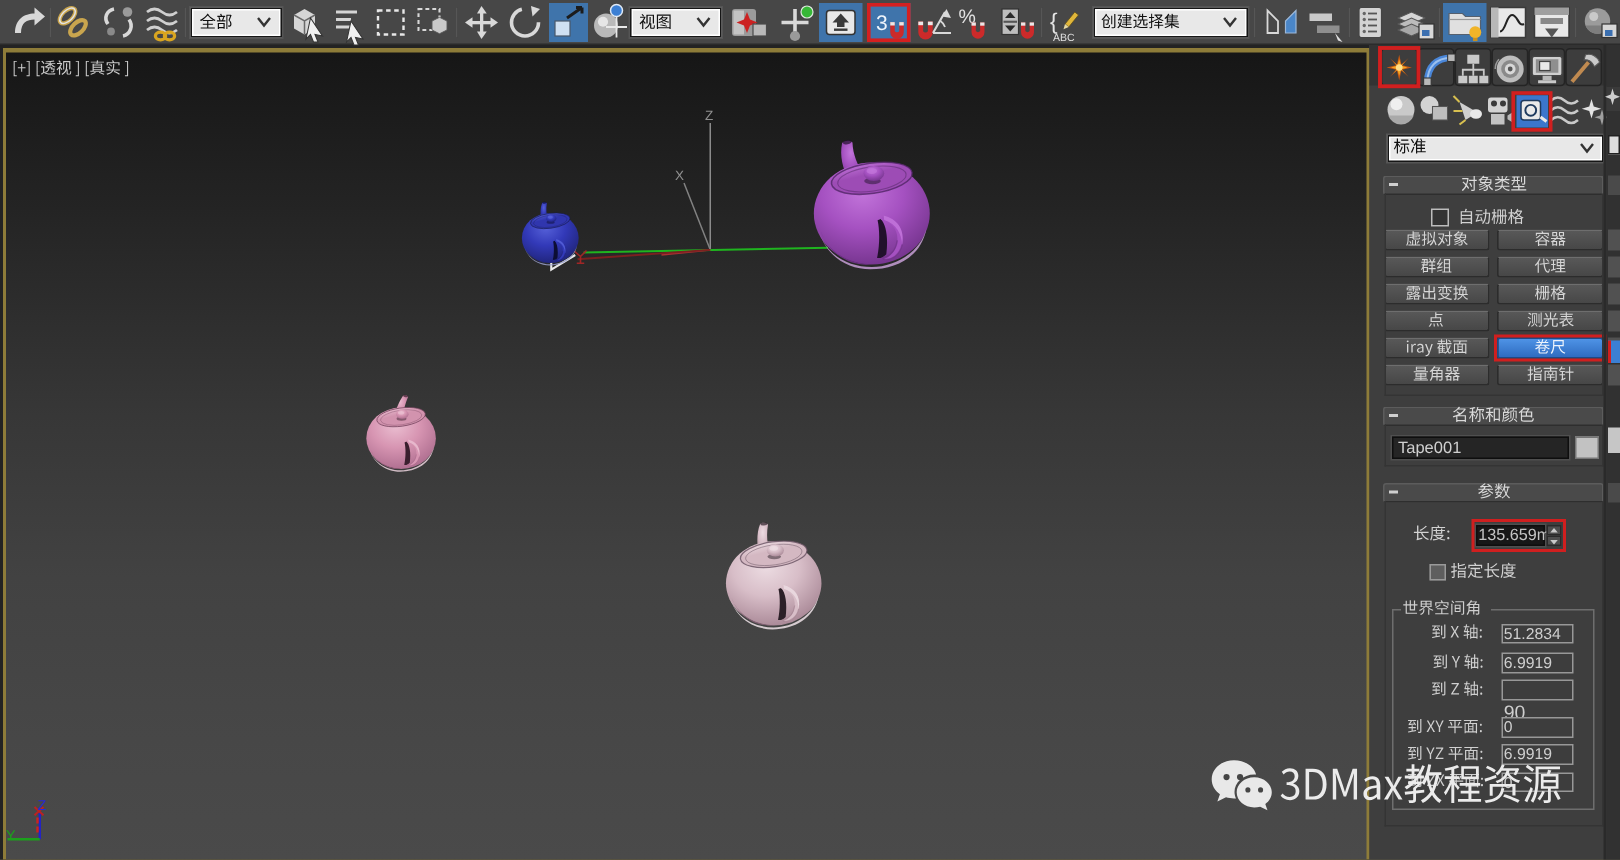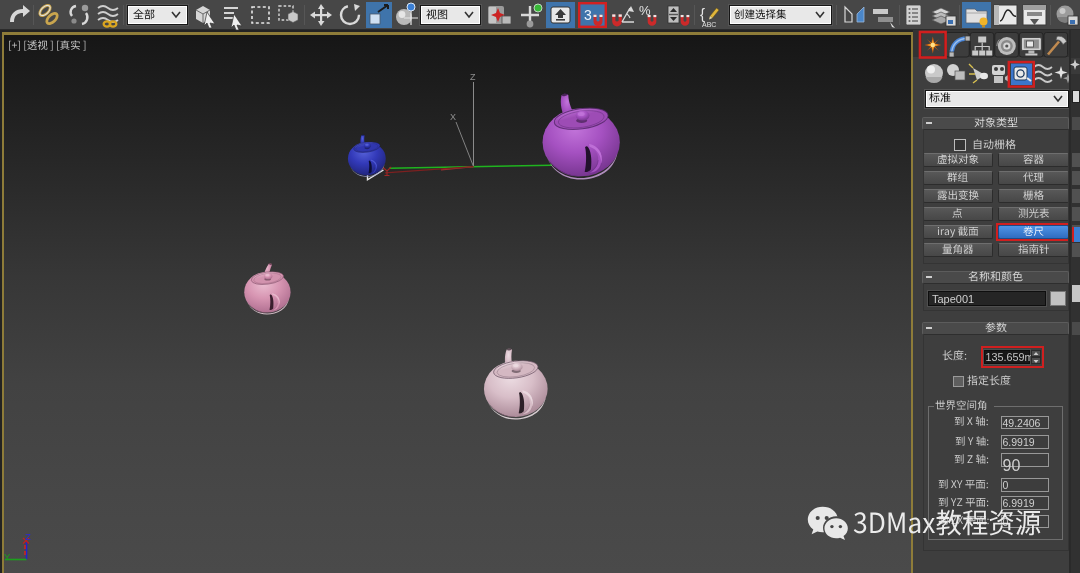--- a/index.html
+++ b/index.html
@@ -502,31 +502,31 @@
   </svg>
 <div class="abs" style="left:928px;top:405.5px;width:134.5px;height:134.5px;border:1px solid #6e6e6e"></div>
 <div class="abs" style="left:933.5px;top:400px;width:60px;height:12.5px;background:#3e3e3e"></div>
 <svg class="abs" style="left:935px;top:400px" width="54" height="13">
     <path transform="translate(0,9.03)" d="M4.8 -8.8V-6.2H2.9V-8.5H2.1V-6.2H0.5V-5.4H2.1V0.2H9.7V-0.6H2.9V-5.4H4.8V-2.1H8.4V-5.4H10.0V-6.2H8.4V-8.7H7.6V-6.2H5.6V-8.8ZM7.6 -5.4V-2.8H5.6V-5.4Z M13.8 -2.8V-2.2C13.8 -1.4 13.6 -0.4 11.7 0.3C11.9 0.4 12.2 0.7 12.3 0.9C14.3 0.1 14.6 -1.2 14.6 -2.2V-2.8ZM12.9 -6.1H15.3V-4.9H12.9ZM16.1 -6.1H18.6V-4.9H16.1ZM12.9 -7.8H15.3V-6.7H12.9ZM16.1 -7.8H18.6V-6.7H16.1ZM17.1 -2.8V0.8H17.9V-2.8C18.6 -2.4 19.3 -2.0 20.1 -1.8C20.2 -2.0 20.4 -2.3 20.6 -2.4C19.4 -2.8 18.1 -3.4 17.3 -4.3H19.4V-8.5H12.1V-4.3H14.2C13.4 -3.4 12.2 -2.7 11.0 -2.4C11.2 -2.2 11.4 -1.9 11.5 -1.7C12.9 -2.2 14.3 -3.2 15.2 -4.3H16.4C16.8 -3.7 17.3 -3.3 17.9 -2.8Z M26.9 -5.6C28.0 -5.1 29.4 -4.3 30.1 -3.7L30.6 -4.4C29.9 -4.9 28.5 -5.6 27.4 -6.2ZM25.0 -6.2C24.2 -5.5 23.1 -4.8 21.9 -4.3L22.4 -3.7C23.6 -4.2 24.7 -5.0 25.6 -5.7ZM21.8 -0.2V0.5H30.7V-0.2H26.6V-2.9H29.7V-3.6H22.9V-2.9H25.8V-0.2ZM25.5 -8.7C25.6 -8.3 25.8 -7.9 26.0 -7.5H21.8V-5.2H22.6V-6.8H29.9V-5.4H30.7V-7.5H26.9C26.8 -7.9 26.5 -8.5 26.3 -8.9Z M32.5 -6.5V0.8H33.3V-6.5ZM32.6 -8.3C33.1 -7.8 33.6 -7.2 33.9 -6.8L34.5 -7.2C34.3 -7.6 33.7 -8.2 33.2 -8.7ZM35.5 -3.1H38.0V-1.7H35.5ZM35.5 -5.2H38.0V-3.8H35.5ZM34.8 -5.8V-1.0H38.7V-5.8ZM35.2 -8.2V-7.5H40.3V-0.1C40.3 0.0 40.2 0.1 40.1 0.1C40.0 0.1 39.5 0.1 39.1 0.1C39.2 0.3 39.3 0.6 39.3 0.8C40.0 0.8 40.4 0.8 40.7 0.7C41.0 0.5 41.1 0.3 41.1 -0.1V-8.2Z M44.8 -5.7H47.1V-4.3H44.8ZM44.8 -6.4H44.8C45.1 -6.7 45.4 -7.1 45.6 -7.5H48.6C48.4 -7.1 48.0 -6.7 47.7 -6.4ZM50.4 -5.7V-4.3H47.9V-5.7ZM45.5 -8.9C45.0 -7.8 44.0 -6.5 42.6 -5.6C42.8 -5.4 43.0 -5.2 43.2 -5.0C43.5 -5.2 43.7 -5.4 44.0 -5.6V-3.8C44.0 -2.5 43.9 -0.8 42.7 0.4C42.9 0.5 43.2 0.8 43.3 0.9C44.0 0.2 44.4 -0.7 44.6 -1.6H47.1V0.6H47.9V-1.6H50.4V-0.2C50.4 -0.0 50.3 0.0 50.1 0.0C50.0 0.0 49.3 0.1 48.7 0.0C48.8 0.2 48.9 0.6 49.0 0.8C49.8 0.8 50.4 0.8 50.7 0.7C51.1 0.5 51.2 0.3 51.2 -0.2V-6.4H48.7C49.1 -6.8 49.5 -7.3 49.7 -7.8L49.2 -8.2L49.1 -8.1H46.1L46.4 -8.7ZM44.8 -3.7H47.1V-2.3H44.7C44.8 -2.8 44.8 -3.2 44.8 -3.7ZM50.4 -3.7V-2.3H47.9V-3.7Z" fill="#cfcfcf"></path>
   </svg>
 <svg class="abs" style="left:954.4px;top:416px" width="37" height="13">
     <path transform="translate(0,9.03)" d="M6.7 -7.9V-1.6H7.5V-7.9ZM8.8 -8.7V-0.4C8.8 -0.2 8.8 -0.2 8.6 -0.2C8.4 -0.1 7.8 -0.1 7.2 -0.2C7.3 0.0 7.5 0.4 7.5 0.6C8.3 0.6 8.8 0.6 9.1 0.5C9.5 0.3 9.6 0.1 9.6 -0.4V-8.7ZM0.7 -0.4 0.8 0.3C2.2 0.0 4.2 -0.3 6.1 -0.7L6.0 -1.4L3.8 -1.0V-2.6H5.9V-3.3H3.8V-4.5H3.1V-3.3H1.0V-2.6H3.1V-0.9ZM1.2 -4.6C1.5 -4.7 1.9 -4.8 5.2 -5.1C5.3 -4.8 5.4 -4.6 5.5 -4.4L6.1 -4.8C5.8 -5.4 5.1 -6.4 4.6 -7.1L4.0 -6.8C4.2 -6.4 4.5 -6.1 4.8 -5.7L2.1 -5.5C2.5 -6.0 2.9 -6.7 3.3 -7.4H6.1V-8.1H0.7V-7.4H2.4C2.1 -6.7 1.6 -6.0 1.5 -5.8C1.3 -5.6 1.2 -5.4 1.0 -5.4C1.1 -5.1 1.2 -4.8 1.2 -4.6Z M13.0 0.0H14.1L15.2 -2.1C15.4 -2.5 15.6 -2.9 15.8 -3.3H15.8C16.1 -2.9 16.3 -2.5 16.5 -2.1L17.6 0.0H18.7L16.4 -3.9L18.5 -7.7H17.5L16.5 -5.7C16.3 -5.4 16.2 -5.1 15.9 -4.6H15.9C15.7 -5.1 15.5 -5.4 15.3 -5.7L14.2 -7.7H13.2L15.3 -4.0Z M26.8 -2.9H28.2V-0.5H26.8ZM26.8 -3.6V-5.9H28.2V-3.6ZM30.3 -2.9V-0.5H28.9V-2.9ZM30.3 -3.6H28.9V-5.9H30.3ZM28.2 -8.8V-6.6H26.1V0.8H26.8V0.3H30.3V0.8H31.0V-6.6H28.9V-8.8ZM22.1 -3.5C22.2 -3.6 22.5 -3.6 22.9 -3.6H23.9V-2.1L21.7 -1.8L21.9 -1.0L23.9 -1.4V0.8H24.6V-1.5L25.7 -1.8L25.7 -2.4L24.6 -2.3V-3.6H25.6V-4.3H24.6V-6.0H23.9V-4.3H22.8C23.1 -5.1 23.4 -6.0 23.7 -6.9H25.6V-7.6H23.9C23.9 -8.0 24.0 -8.3 24.1 -8.7L23.3 -8.8C23.3 -8.4 23.2 -8.0 23.1 -7.6H21.8V-6.9H22.9C22.7 -6.0 22.5 -5.3 22.4 -5.0C22.2 -4.6 22.0 -4.2 21.9 -4.2C21.9 -4.0 22.1 -3.6 22.1 -3.5Z M33.2 -4.1C33.6 -4.1 33.9 -4.4 33.9 -4.8C33.9 -5.3 33.6 -5.6 33.2 -5.6C32.8 -5.6 32.5 -5.3 32.5 -4.8C32.5 -4.4 32.8 -4.1 33.2 -4.1ZM33.2 0.1C33.6 0.1 33.9 -0.2 33.9 -0.6C33.9 -1.0 33.6 -1.3 33.2 -1.3C32.8 -1.3 32.5 -1.0 32.5 -0.6C32.5 -0.2 32.8 0.1 33.2 0.1Z" fill="#d0d0d0"></path>
   </svg>
 <div class="wf" style="left:1000.5px;top:415.5px;width:48.5px;height:13.5px"></div>
-<div class="abs" style="left:1002.5px;top:416.6px;font-size:10.5px;color:#cfcfcf">49.2406</div>
+<div class="abs" style="left:1002.5px;top:416.6px;font-size:10.5px;color:#cfcfcf">51.2834</div>
 <svg class="abs" style="left:954.8px;top:435.5px" width="36" height="13">
     <path transform="translate(0,9.03)" d="M6.7 -7.9V-1.6H7.5V-7.9ZM8.8 -8.7V-0.4C8.8 -0.2 8.8 -0.2 8.6 -0.2C8.4 -0.1 7.8 -0.1 7.2 -0.2C7.3 0.0 7.5 0.4 7.5 0.6C8.3 0.6 8.8 0.6 9.1 0.5C9.5 0.3 9.6 0.1 9.6 -0.4V-8.7ZM0.7 -0.4 0.8 0.3C2.2 0.0 4.2 -0.3 6.1 -0.7L6.0 -1.4L3.8 -1.0V-2.6H5.9V-3.3H3.8V-4.5H3.1V-3.3H1.0V-2.6H3.1V-0.9ZM1.2 -4.6C1.5 -4.7 1.9 -4.8 5.2 -5.1C5.3 -4.8 5.4 -4.6 5.5 -4.4L6.1 -4.8C5.8 -5.4 5.1 -6.4 4.6 -7.1L4.0 -6.8C4.2 -6.4 4.5 -6.1 4.8 -5.7L2.1 -5.5C2.5 -6.0 2.9 -6.7 3.3 -7.4H6.1V-8.1H0.7V-7.4H2.4C2.1 -6.7 1.6 -6.0 1.5 -5.8C1.3 -5.6 1.2 -5.4 1.0 -5.4C1.1 -5.1 1.2 -4.8 1.2 -4.6Z M15.2 0.0H16.1V-3.0L18.4 -7.7H17.4L16.4 -5.5C16.2 -5.0 15.9 -4.4 15.7 -3.8H15.6C15.4 -4.4 15.1 -5.0 14.9 -5.5L13.9 -7.7H12.8L15.2 -3.0Z M26.4 -2.9H27.7V-0.5H26.4ZM26.4 -3.6V-5.9H27.7V-3.6ZM29.8 -2.9V-0.5H28.5V-2.9ZM29.8 -3.6H28.5V-5.9H29.8ZM27.7 -8.8V-6.6H25.6V0.8H26.4V0.3H29.8V0.8H30.5V-6.6H28.5V-8.8ZM21.7 -3.5C21.8 -3.6 22.1 -3.6 22.4 -3.6H23.5V-2.1L21.2 -1.8L21.4 -1.0L23.5 -1.4V0.8H24.2V-1.5L25.3 -1.8L25.2 -2.4L24.2 -2.3V-3.6H25.2V-4.3H24.2V-6.0H23.5V-4.3H22.4C22.7 -5.1 23.0 -6.0 23.2 -6.9H25.2V-7.6H23.4C23.5 -8.0 23.6 -8.3 23.6 -8.7L22.9 -8.8C22.8 -8.4 22.7 -8.0 22.7 -7.6H21.3V-6.9H22.5C22.3 -6.0 22.0 -5.3 21.9 -5.0C21.7 -4.6 21.6 -4.2 21.4 -4.2C21.5 -4.0 21.6 -3.6 21.7 -3.5Z M32.7 -4.1C33.1 -4.1 33.4 -4.4 33.4 -4.8C33.4 -5.3 33.1 -5.6 32.7 -5.6C32.4 -5.6 32.0 -5.3 32.0 -4.8C32.0 -4.4 32.4 -4.1 32.7 -4.1ZM32.7 0.1C33.1 0.1 33.4 -0.2 33.4 -0.6C33.4 -1.0 33.1 -1.3 32.7 -1.3C32.4 -1.3 32.0 -1.0 32.0 -0.6C32.0 -0.2 32.4 0.1 32.7 0.1Z" fill="#d0d0d0"></path>
   </svg>
 <div class="wf" style="left:1000.5px;top:435.0px;width:48.5px;height:13.5px"></div>
 <div class="abs" style="left:1002.5px;top:436.1px;font-size:10.5px;color:#cfcfcf">6.9919</div>
 <svg class="abs" style="left:954.0px;top:453.5px" width="37" height="13">
     <path transform="translate(0,9.03)" d="M6.7 -7.9V-1.6H7.5V-7.9ZM8.8 -8.7V-0.4C8.8 -0.2 8.8 -0.2 8.6 -0.2C8.4 -0.1 7.8 -0.1 7.2 -0.2C7.3 0.0 7.5 0.4 7.5 0.6C8.3 0.6 8.8 0.6 9.1 0.5C9.5 0.3 9.6 0.1 9.6 -0.4V-8.7ZM0.7 -0.4 0.8 0.3C2.2 0.0 4.2 -0.3 6.1 -0.7L6.0 -1.4L3.8 -1.0V-2.6H5.9V-3.3H3.8V-4.5H3.1V-3.3H1.0V-2.6H3.1V-0.9ZM1.2 -4.6C1.5 -4.7 1.9 -4.8 5.2 -5.1C5.3 -4.8 5.4 -4.6 5.5 -4.4L6.1 -4.8C5.8 -5.4 5.1 -6.4 4.6 -7.1L4.0 -6.8C4.2 -6.4 4.5 -6.1 4.8 -5.7L2.1 -5.5C2.5 -6.0 2.9 -6.7 3.3 -7.4H6.1V-8.1H0.7V-7.4H2.4C2.1 -6.7 1.6 -6.0 1.5 -5.8C1.3 -5.6 1.2 -5.4 1.0 -5.4C1.1 -5.1 1.2 -4.8 1.2 -4.6Z M13.4 0.0H18.7V-0.8H14.6L18.6 -7.1V-7.7H13.7V-6.9H17.4L13.4 -0.6Z M27.1 -2.9H28.5V-0.5H27.1ZM27.1 -3.6V-5.9H28.5V-3.6ZM30.6 -2.9V-0.5H29.2V-2.9ZM30.6 -3.6H29.2V-5.9H30.6ZM28.5 -8.8V-6.6H26.4V0.8H27.1V0.3H30.6V0.8H31.3V-6.6H29.3V-8.8ZM22.4 -3.5C22.5 -3.6 22.8 -3.6 23.2 -3.6H24.2V-2.1L22.0 -1.8L22.2 -1.0L24.2 -1.4V0.8H24.9V-1.5L26.0 -1.8L26.0 -2.4L24.9 -2.3V-3.6H25.9V-4.3H24.9V-6.0H24.2V-4.3H23.1C23.4 -5.1 23.7 -6.0 24.0 -6.9H25.9V-7.6H24.2C24.3 -8.0 24.3 -8.3 24.4 -8.7L23.6 -8.8C23.6 -8.4 23.5 -8.0 23.4 -7.6H22.1V-6.9H23.2C23.0 -6.0 22.8 -5.3 22.7 -5.0C22.5 -4.6 22.4 -4.2 22.2 -4.2C22.3 -4.0 22.4 -3.6 22.4 -3.5Z M33.5 -4.1C33.9 -4.1 34.2 -4.4 34.2 -4.8C34.2 -5.3 33.9 -5.6 33.5 -5.6C33.1 -5.6 32.8 -5.3 32.8 -4.8C32.8 -4.4 33.1 -4.1 33.5 -4.1ZM33.5 0.1C33.9 0.1 34.2 -0.2 34.2 -0.6C34.2 -1.0 33.9 -1.3 33.5 -1.3C33.1 -1.3 32.8 -1.0 32.8 -0.6C32.8 -0.2 33.1 0.1 33.5 0.1Z" fill="#d0d0d0"></path>
   </svg>
 <div class="wf" style="left:1000.5px;top:453.0px;width:48.5px;height:13.5px"></div>
-<div class="abs" style="left:1002.5px;top:457px;font-size:16px;color:#cfcfcf">90</div>
+<div class="abs" style="left:1002.5px;top:467px;font-size:13px;color:#cfcfcf">90</div>
 <svg class="abs" style="left:938.3px;top:478.5px" width="53" height="13">
     <path transform="translate(0,9.03)" d="M6.7 -7.9V-1.6H7.5V-7.9ZM8.8 -8.7V-0.4C8.8 -0.2 8.8 -0.2 8.6 -0.2C8.4 -0.1 7.8 -0.1 7.2 -0.2C7.3 0.0 7.5 0.4 7.5 0.6C8.3 0.6 8.8 0.6 9.1 0.5C9.5 0.3 9.6 0.1 9.6 -0.4V-8.7ZM0.7 -0.4 0.8 0.3C2.2 0.0 4.2 -0.3 6.1 -0.7L6.0 -1.4L3.8 -1.0V-2.6H5.9V-3.3H3.8V-4.5H3.1V-3.3H1.0V-2.6H3.1V-0.9ZM1.2 -4.6C1.5 -4.7 1.9 -4.8 5.2 -5.1C5.3 -4.8 5.4 -4.6 5.5 -4.4L6.1 -4.8C5.8 -5.4 5.1 -6.4 4.6 -7.1L4.0 -6.8C4.2 -6.4 4.5 -6.1 4.8 -5.7L2.1 -5.5C2.5 -6.0 2.9 -6.7 3.3 -7.4H6.1V-8.1H0.7V-7.4H2.4C2.1 -6.7 1.6 -6.0 1.5 -5.8C1.3 -5.6 1.2 -5.4 1.0 -5.4C1.1 -5.1 1.2 -4.8 1.2 -4.6Z M13.0 0.0H14.1L15.2 -2.1C15.4 -2.5 15.6 -2.9 15.8 -3.3H15.8C16.1 -2.9 16.3 -2.5 16.5 -2.1L17.6 0.0H18.7L16.4 -3.9L18.5 -7.7H17.5L16.5 -5.7C16.3 -5.4 16.2 -5.1 15.9 -4.6H15.9C15.7 -5.1 15.5 -5.4 15.3 -5.7L14.2 -7.7H13.2L15.3 -4.0Z M21.2 0.0H22.1V-3.0L24.5 -7.7H23.4L22.5 -5.5C22.2 -5.0 22.0 -4.4 21.7 -3.8H21.6C21.4 -4.4 21.1 -5.0 20.9 -5.5L19.9 -7.7H18.9L21.2 -3.0Z M28.6 -6.6C29.0 -5.8 29.4 -4.8 29.6 -4.2L30.3 -4.5C30.2 -5.1 29.8 -6.1 29.3 -6.8ZM34.7 -6.9C34.5 -6.1 34.0 -5.0 33.6 -4.4L34.3 -4.2C34.7 -4.8 35.2 -5.8 35.6 -6.6ZM27.3 -3.7V-2.9H31.6V0.8H32.4V-2.9H36.8V-3.7H32.4V-7.3H36.2V-8.1H27.9V-7.3H31.6V-3.7Z M41.4 -3.5H43.6V-2.3H41.4ZM41.4 -4.1V-5.3H43.6V-4.1ZM41.4 -1.7H43.6V-0.5H41.4ZM37.9 -8.1V-7.4H42.0C41.9 -6.9 41.8 -6.4 41.7 -6.0H38.4V0.8H39.1V0.3H45.9V0.8H46.7V-6.0H42.5L42.9 -7.4H47.2V-8.1ZM39.1 -0.5V-5.3H40.7V-0.5ZM45.9 -0.5H44.3V-5.3H45.9Z M49.3 -4.1C49.6 -4.1 49.9 -4.4 49.9 -4.8C49.9 -5.3 49.6 -5.6 49.3 -5.6C48.9 -5.6 48.6 -5.3 48.6 -4.8C48.6 -4.4 48.9 -4.1 49.3 -4.1ZM49.3 0.1C49.6 0.1 49.9 -0.2 49.9 -0.6C49.9 -1.0 49.6 -1.3 49.3 -1.3C48.9 -1.3 48.6 -1.0 48.6 -0.6C48.6 -0.2 48.9 0.1 49.3 0.1Z" fill="#d0d0d0"></path>
   </svg>
 <div class="wf" style="left:1000.5px;top:478.0px;width:48.5px;height:13.5px"></div>
 <div class="abs" style="left:1002.5px;top:479.1px;font-size:10.5px;color:#cfcfcf">0</div>
 <svg class="abs" style="left:938.0px;top:496.5px" width="53" height="13">
     <path transform="translate(0,9.03)" d="M6.7 -7.9V-1.6H7.5V-7.9ZM8.8 -8.7V-0.4C8.8 -0.2 8.8 -0.2 8.6 -0.2C8.4 -0.1 7.8 -0.1 7.2 -0.2C7.3 0.0 7.5 0.4 7.5 0.6C8.3 0.6 8.8 0.6 9.1 0.5C9.5 0.3 9.6 0.1 9.6 -0.4V-8.7ZM0.7 -0.4 0.8 0.3C2.2 0.0 4.2 -0.3 6.1 -0.7L6.0 -1.4L3.8 -1.0V-2.6H5.9V-3.3H3.8V-4.5H3.1V-3.3H1.0V-2.6H3.1V-0.9ZM1.2 -4.6C1.5 -4.7 1.9 -4.8 5.2 -5.1C5.3 -4.8 5.4 -4.6 5.5 -4.4L6.1 -4.8C5.8 -5.4 5.1 -6.4 4.6 -7.1L4.0 -6.8C4.2 -6.4 4.5 -6.1 4.8 -5.7L2.1 -5.5C2.5 -6.0 2.9 -6.7 3.3 -7.4H6.1V-8.1H0.7V-7.4H2.4C2.1 -6.7 1.6 -6.0 1.5 -5.8C1.3 -5.6 1.2 -5.4 1.0 -5.4C1.1 -5.1 1.2 -4.8 1.2 -4.6Z M15.2 0.0H16.1V-3.0L18.4 -7.7H17.4L16.4 -5.5C16.2 -5.0 15.9 -4.4 15.7 -3.8H15.6C15.4 -4.4 15.1 -5.0 14.9 -5.5L13.9 -7.7H12.8L15.2 -3.0Z M19.0 0.0H24.3V-0.8H20.1L24.2 -7.1V-7.7H19.3V-6.9H23.0L19.0 -0.6Z M28.9 -6.6C29.3 -5.8 29.8 -4.8 29.9 -4.2L30.6 -4.5C30.5 -5.1 30.1 -6.1 29.7 -6.8ZM35.0 -6.9C34.8 -6.1 34.3 -5.0 33.9 -4.4L34.6 -4.2C35.0 -4.8 35.5 -5.8 35.9 -6.6ZM27.7 -3.7V-2.9H31.9V0.8H32.7V-2.9H37.1V-3.7H32.7V-7.3H36.5V-8.1H28.2V-7.3H31.9V-3.7Z M41.7 -3.5H43.9V-2.3H41.7ZM41.7 -4.1V-5.3H43.9V-4.1ZM41.7 -1.7H43.9V-0.5H41.7ZM38.2 -8.1V-7.4H42.3C42.2 -6.9 42.1 -6.4 42.0 -6.0H38.7V0.8H39.5V0.3H46.2V0.8H47.0V-6.0H42.8L43.2 -7.4H47.5V-8.1ZM39.5 -0.5V-5.3H41.0V-0.5ZM46.2 -0.5H44.6V-5.3H46.2Z M49.6 -4.1C49.9 -4.1 50.3 -4.4 50.3 -4.8C50.3 -5.3 49.9 -5.6 49.6 -5.6C49.2 -5.6 48.9 -5.3 48.9 -4.8C48.9 -4.4 49.2 -4.1 49.6 -4.1ZM49.6 0.1C49.9 0.1 50.3 -0.2 50.3 -0.6C50.3 -1.0 49.9 -1.3 49.6 -1.3C49.2 -1.3 48.9 -1.0 48.9 -0.6C48.9 -0.2 49.2 0.1 49.6 0.1Z" fill="#d0d0d0"></path>
   </svg>
 <div class="wf" style="left:1000.5px;top:496.0px;width:48.5px;height:13.5px"></div>
 <div class="abs" style="left:1002.5px;top:497.1px;font-size:10.5px;color:#cfcfcf">6.9919</div>

